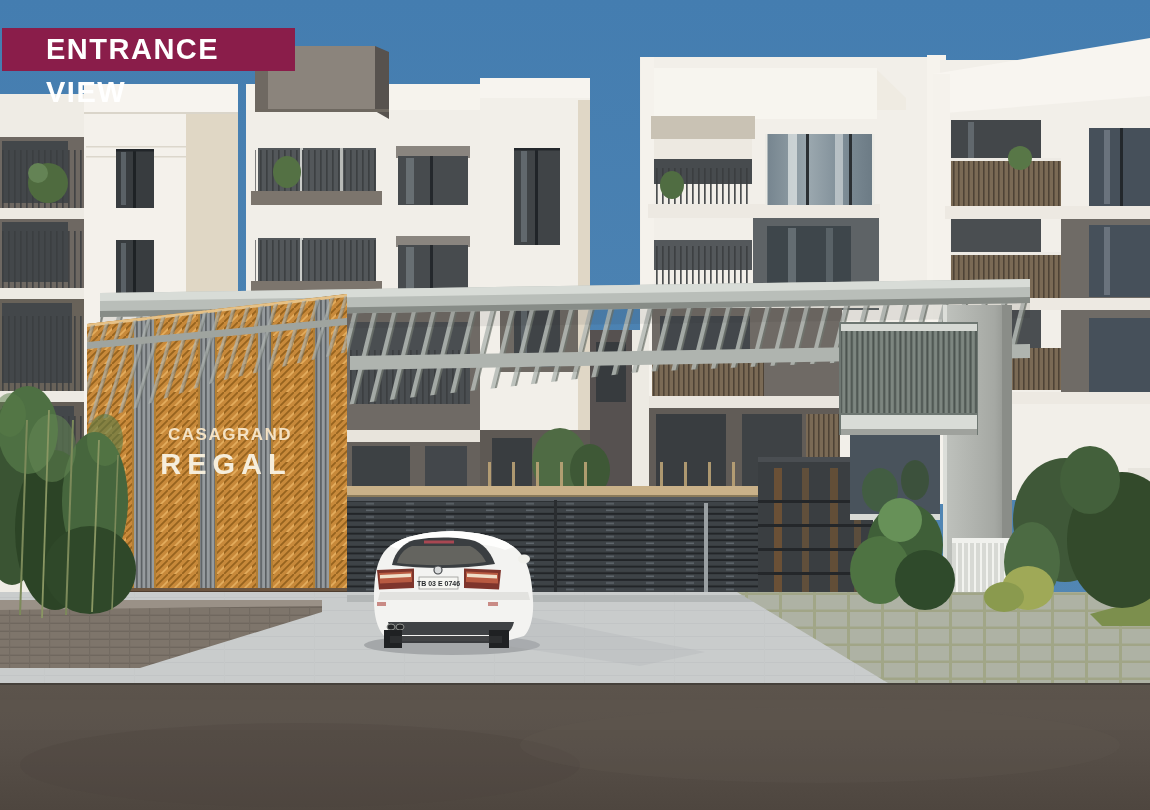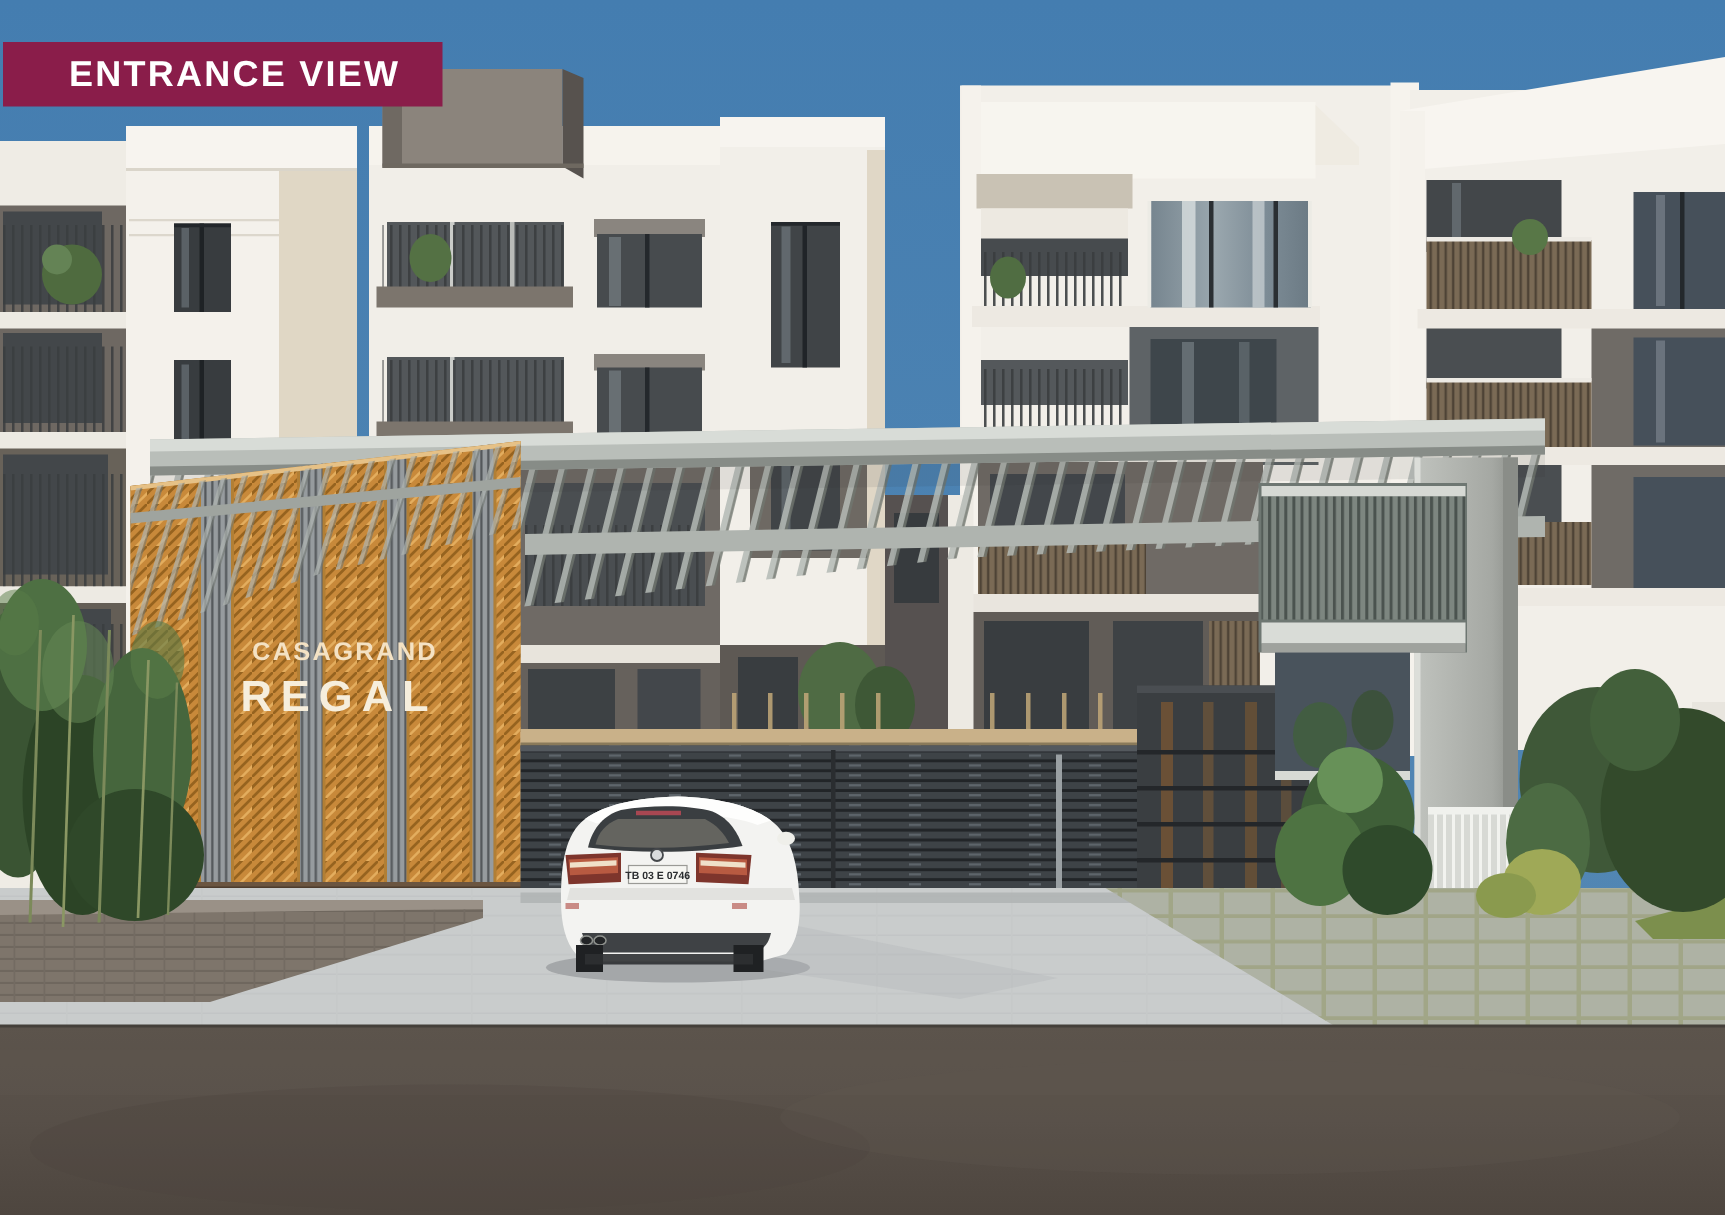--- a/index.html
+++ b/index.html
@@ -1,17 +1,17 @@
 <!DOCTYPE html>
 <html><head>
 <meta charset="utf-8">
 <style>
 html,body{margin:0;padding:0}
 .page{position:relative;width:1150px;height:810px;overflow:hidden;font-family:"Liberation Sans",sans-serif;background:#4A80B0}
-.banner{position:absolute;left:2px;top:28px;width:293px;height:43px;background:#8A1D4A;color:#fff;font-weight:bold;font-size:24px;letter-spacing:1.5px;line-height:43px;padding-left:44px;box-sizing:border-box}
+.banner{position:absolute;left:2px;top:28px;width:293px;height:43px;background:#8A1D4A;color:#fff;font-weight:bold;font-size:29px;letter-spacing:1.5px;line-height:43px;padding-left:44px;box-sizing:border-box}
 </style>
 </head>
 <body>
 <div class="page">
 <svg width="1150" height="810" viewBox="0 0 1150 810">
 <defs>
 <pattern id="rail" width="6" height="10" patternUnits="userSpaceOnUse">
           <rect x="2" width="1.7" height="10" fill="#3a3d3f"></rect>
         </pattern>
 <pattern id="railL" width="6" height="10" patternUnits="userSpaceOnUse">

